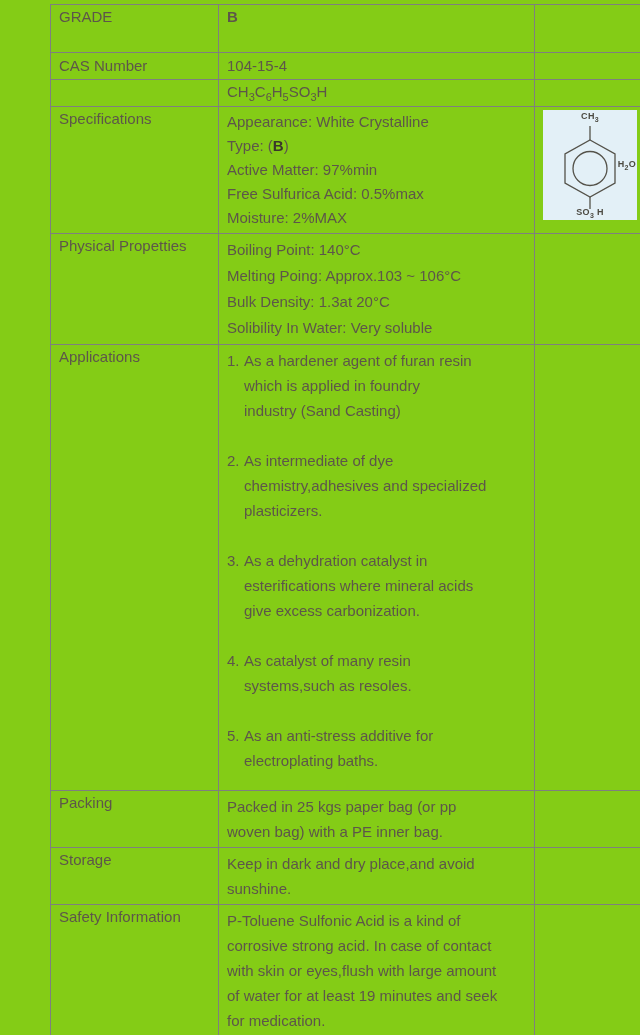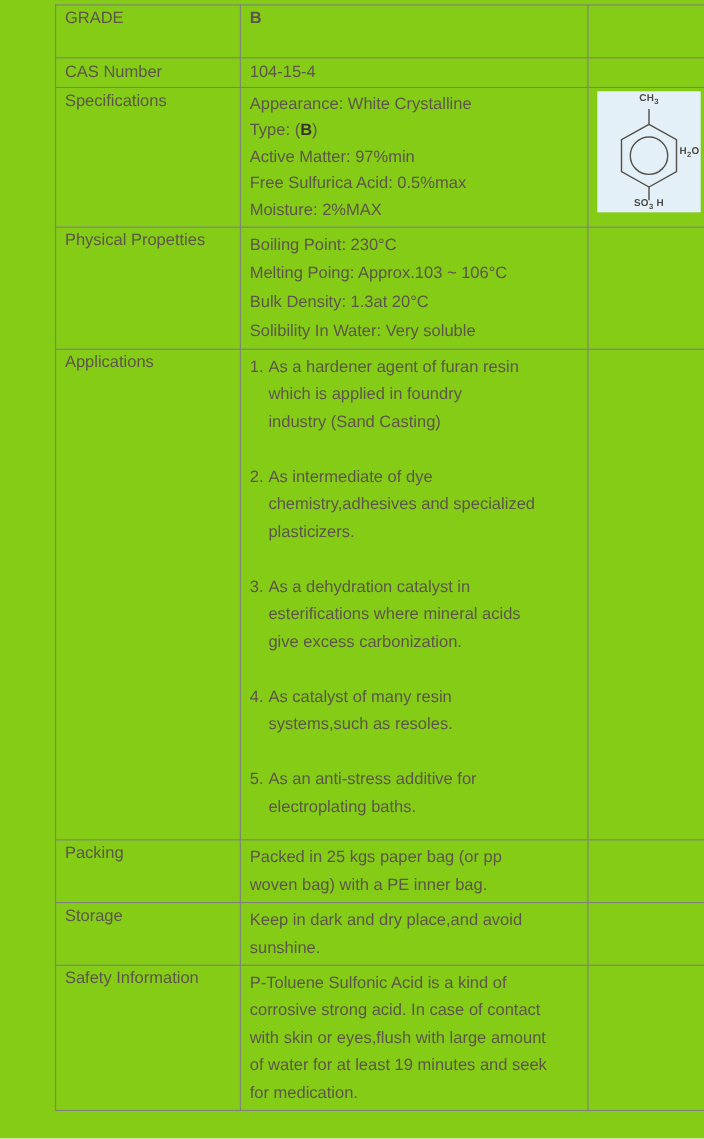--- a/index.html
+++ b/index.html
@@ -103,20 +103,25 @@
       <td class="val-b">B</td>
       <td></td>
     </tr>
 
     <tr class="r-cas">
       <td class="lab val-cas">CAS Number</td>
       <td class="val-cas">104-15-4</td>
       <td></td>
     </tr>
 
+    <tr class="r-formula">
+      <td></td>
+      <td class="val-formula"><span>CH</span><sub>3</sub><span>C</span><sub>6</sub><span>H</span><sub>5</sub><span>SO</span><sub>3</sub><span>H</span></td>
+      <td></td>
+    </tr>
 
     <tr class="r-spec">
       <td class="lab-mid">Specifications</td>
       <td class="spec-lines">
         <div class="line">Appearance: White Crystalline</div>
         <div class="line"><span>Type: (</span><span class="type-b">B</span><span>)</span></div>
         <div>
               <div class="line">Active Matter: 97%min</div>
               <div class="line">Free Sulfurica Acid: 0.5%max</div>
               <div class="line">Moisture: 2%MAX</div>
@@ -133,21 +138,21 @@
           <div class="chem-label lbl-top"><span>CH</span><sub>3</sub></div>
           <div class="chem-label lbl-right"><span>H</span><sub>2</sub><span>O</span></div>
           <div class="chem-label lbl-bottom"><span>SO</span><sub>3</sub><span> H</span></div>
         </div>
       </td>
     </tr>
 
     <tr class="r-phys">
       <td class="lab">Physical Propetties</td>
       <td class="phys-lines">
-            <div class="line">Boiling Point: 230°C</div>
+            <div class="line">Boiling Point: 140°C</div>
             <div class="line">Melting Poing: Approx.103 ~ 106°C</div>
             <div class="line">Bulk Density: 1.3at 20°C</div>
             <div class="line">Solibility In Water: Very soluble</div>
           </td>
       <td></td>
     </tr>
 
     <tr class="r-app">
       <td class="lab">Applications</td>
       <td>

